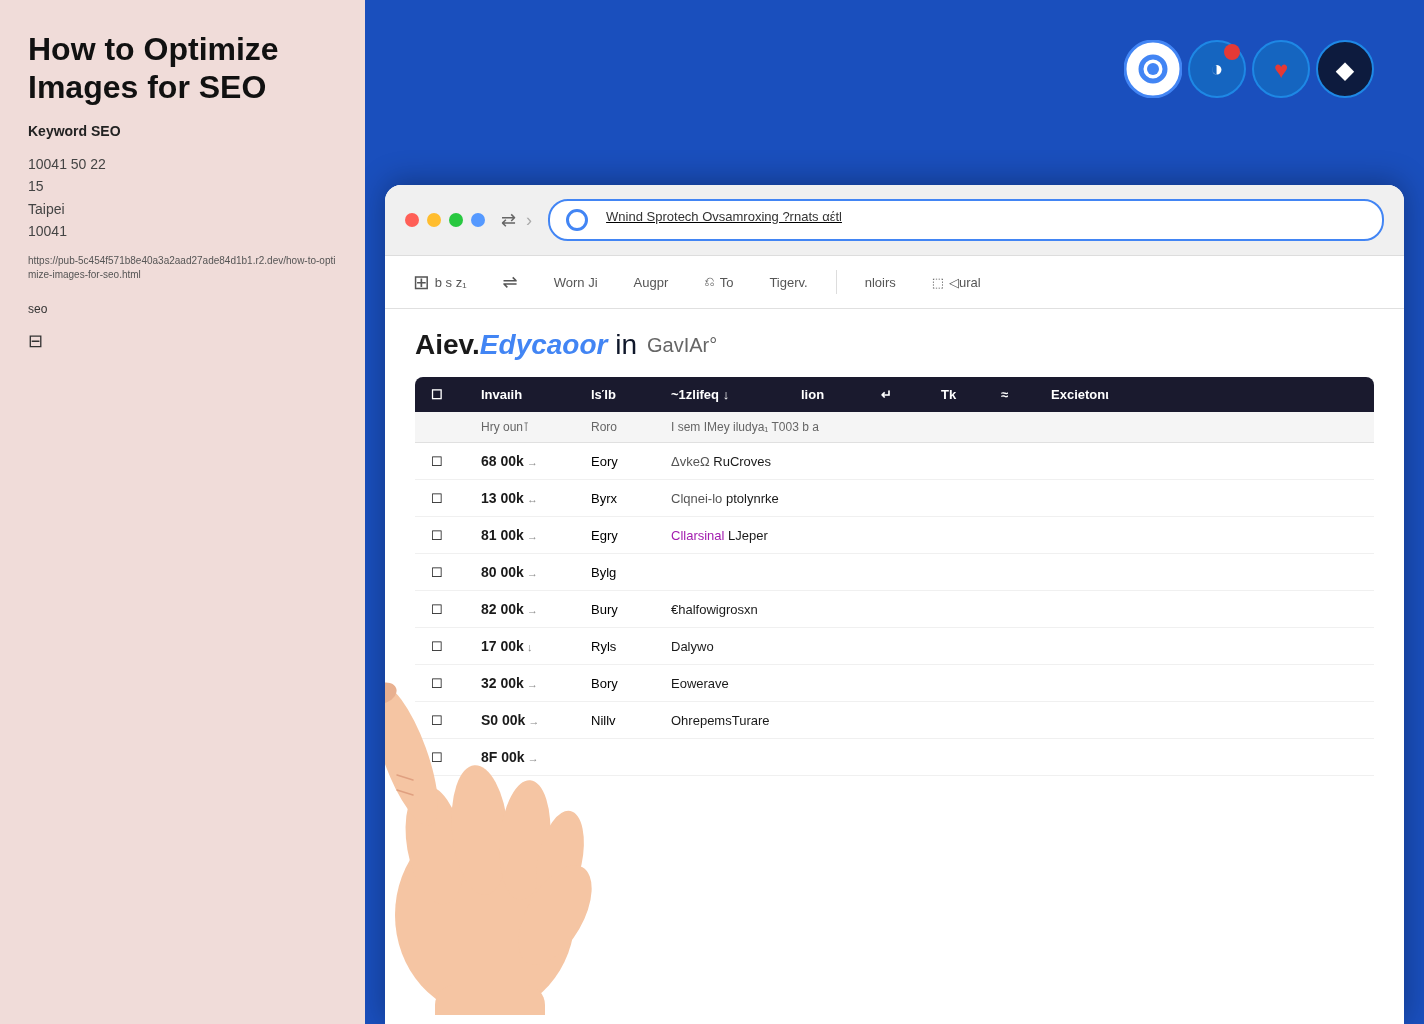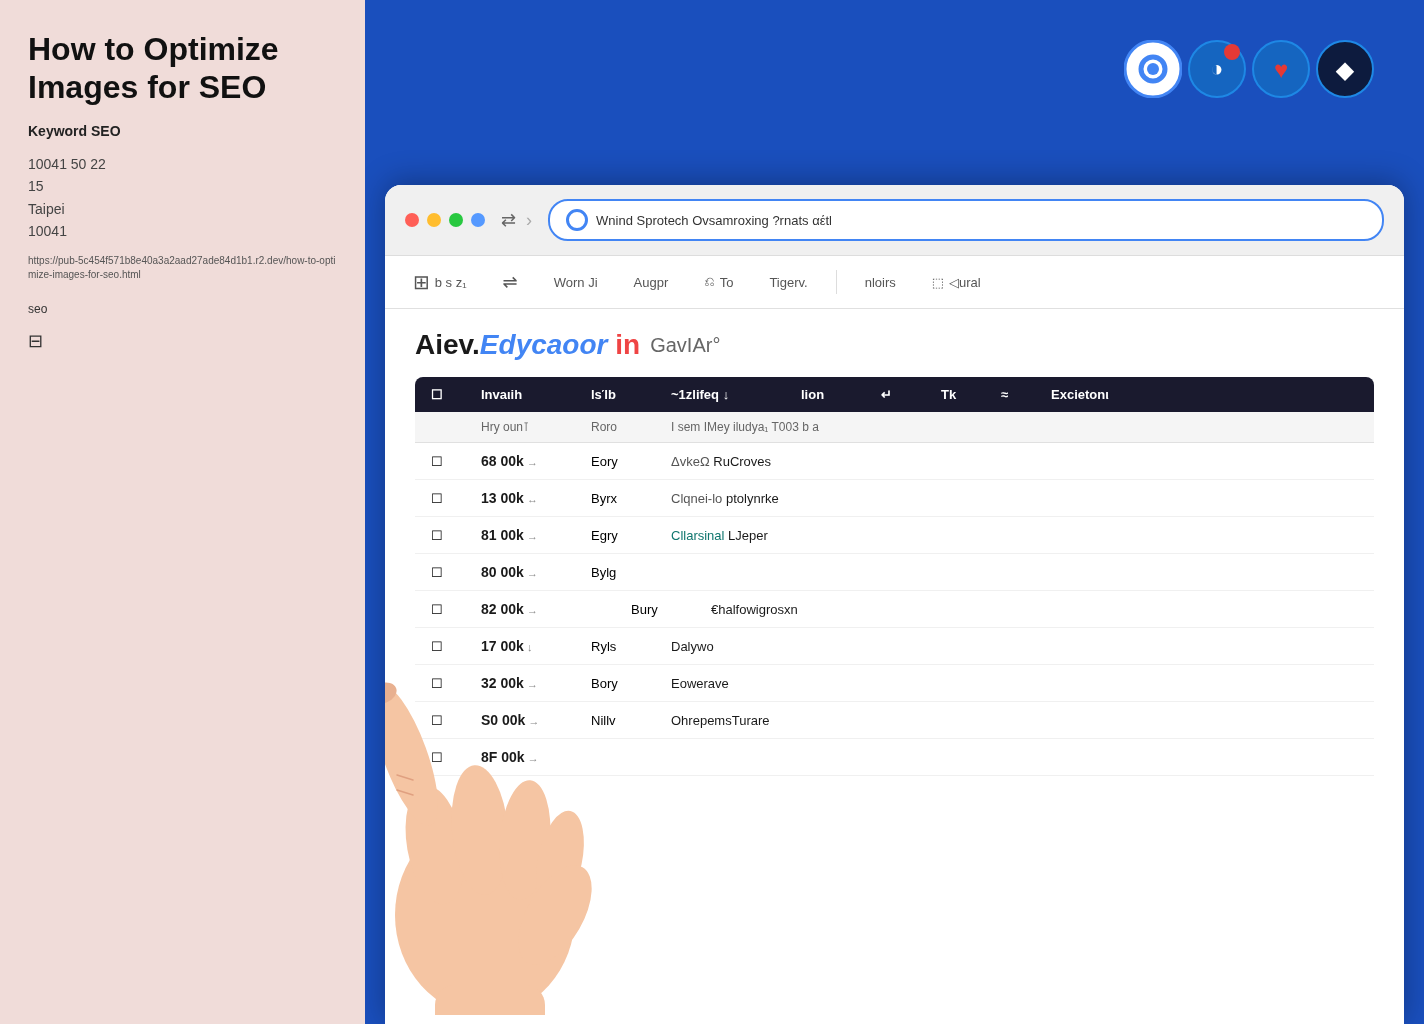--- a/index.html
+++ b/index.html
@@ -131,22 +131,23 @@
       font-size: 16px;
     }
 
     .address-bar {
       flex: 1;
       background: #fff;
       border-radius: 20px;
       border: 2px solid #4285f4;
       padding: 8px 16px;
       display: flex;
-      align-items: center;
-      gap: 8px;
+      align-items: flex-start;
+      gap: 18px;
+      text-decoration: underline;
     }
 
     .address-circle {
       width: 22px;
       height: 22px;
       border-radius: 50%;
       border: 3px solid #4285f4;
       flex-shrink: 0;
     }
 
@@ -378,21 +379,21 @@
       <div class="toolbar-item">
         <span>⬚</span>
         <span>◁ural</span>
       </div>
     </div>
 
     <div class="content-area" style="position:relative;">
 
       <div class="page-title-row">
         <span class="page-title-main">
-          <span style="color:#1a1a1a;">Aiev.</span><span style="color:#4285f4; font-style:italic;">Edycaoor</span><span style="color:#ef4444; font-weight:700;"> in</span>
+          <span style="color:#1a1a1a;">Aiev.</span><span style="color:#4285f4; font-style:italic;">Edycaoor</span><span style="color:#0f172a; font-weight:400;"> in</span>
         </span>
         <span class="page-title-sub"> GavIAr°</span>
       </div>
 
       <div>
 
         <div class="table-header">
           <div class="col-check">☐</div>
           <div style="width:90px; font-size:13px;">Invaιih</div>
           <div style="width:60px;">lsΊb</div>
@@ -422,33 +423,33 @@
           <div style="width:30px;">☐</div>
           <div style="width:90px;"><span class="volume-badge">13 00k</span><span class="volume-arrow"> ↔</span></div>
           <div style="width:60px;">Byrx</div>
           <div style="flex:1;"><span style="color:#555;">Clqnei-lo</span> <span class="keyword-text">ptolynrke</span></div>
         </div>
 
         <div class="table-row">
           <div style="width:30px;">☐</div>
           <div style="width:90px;"><span class="volume-badge">81 00k</span><span class="volume-arrow"> →</span></div>
           <div style="width:60px;">Egry</div>
-          <div style="flex:1;"><span style="color:#0f766e;">Cllarsinal</span> <span class="keyword-text">LJeper</span></div>
+          <div style="flex:1;"><span style="color:#a21caf;">Cllarsinal</span> <span class="keyword-text">LJeper</span></div>
         </div>
 
         <div class="table-row">
           <div style="width:30px;">☐</div>
           <div style="width:90px;"><span class="volume-badge">80 00k</span><span class="volume-arrow"> →</span></div>
           <div style="width:60px;">Bylg</div>
         </div>
 
         <div class="table-row">
           <div style="width:30px;">☐</div>
           <div style="width:90px;"><span class="volume-badge">82 00k</span><span class="volume-arrow"> →</span></div>
-          <div style="width:60px;margin-left:40px;">Bury</div>
+          <div style="width:60px;">Bury</div>
           <div style="flex:1;"><span class="keyword-text">€halfowigrosxn</span></div>
         </div>
 
         <div class="table-row">
           <div style="width:30px;">☐</div>
           <div style="width:90px;"><span class="volume-badge">17 00k</span><span class="volume-arrow"> ↓</span></div>
           <div style="width:60px;">Ryls</div>
           <div style="flex:1;"><span class="keyword-text">Dalywo</span></div>
         </div>
 

